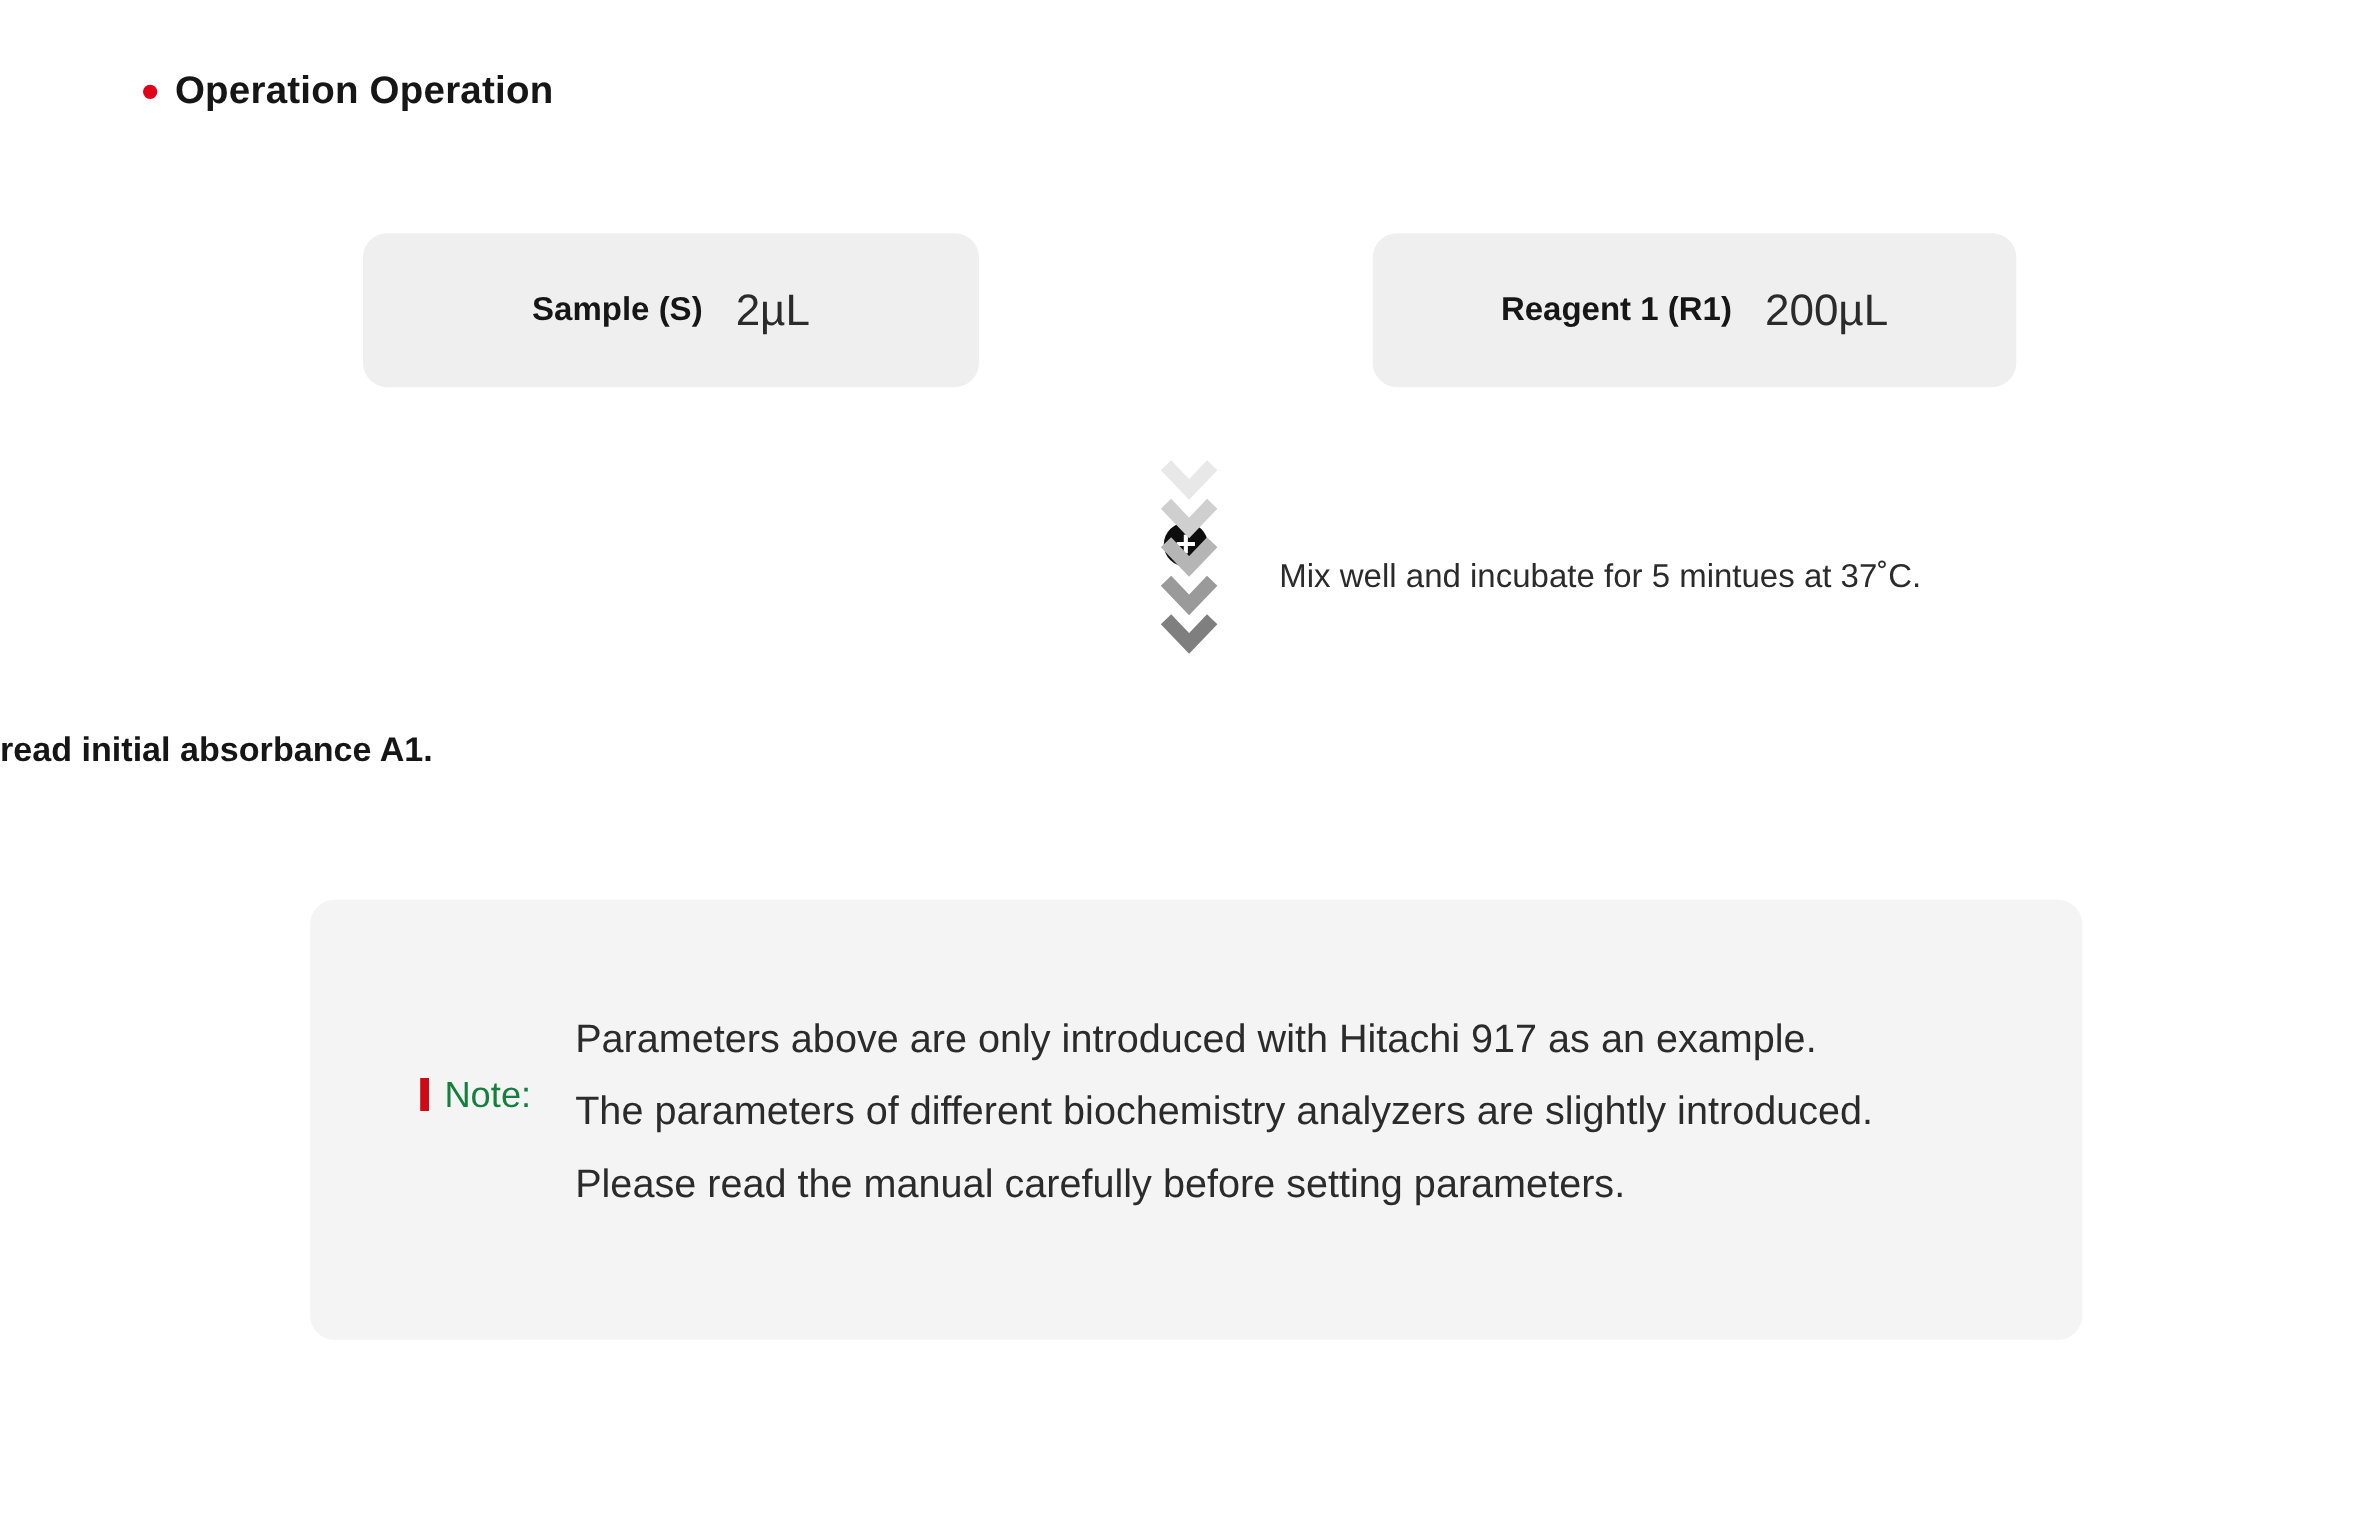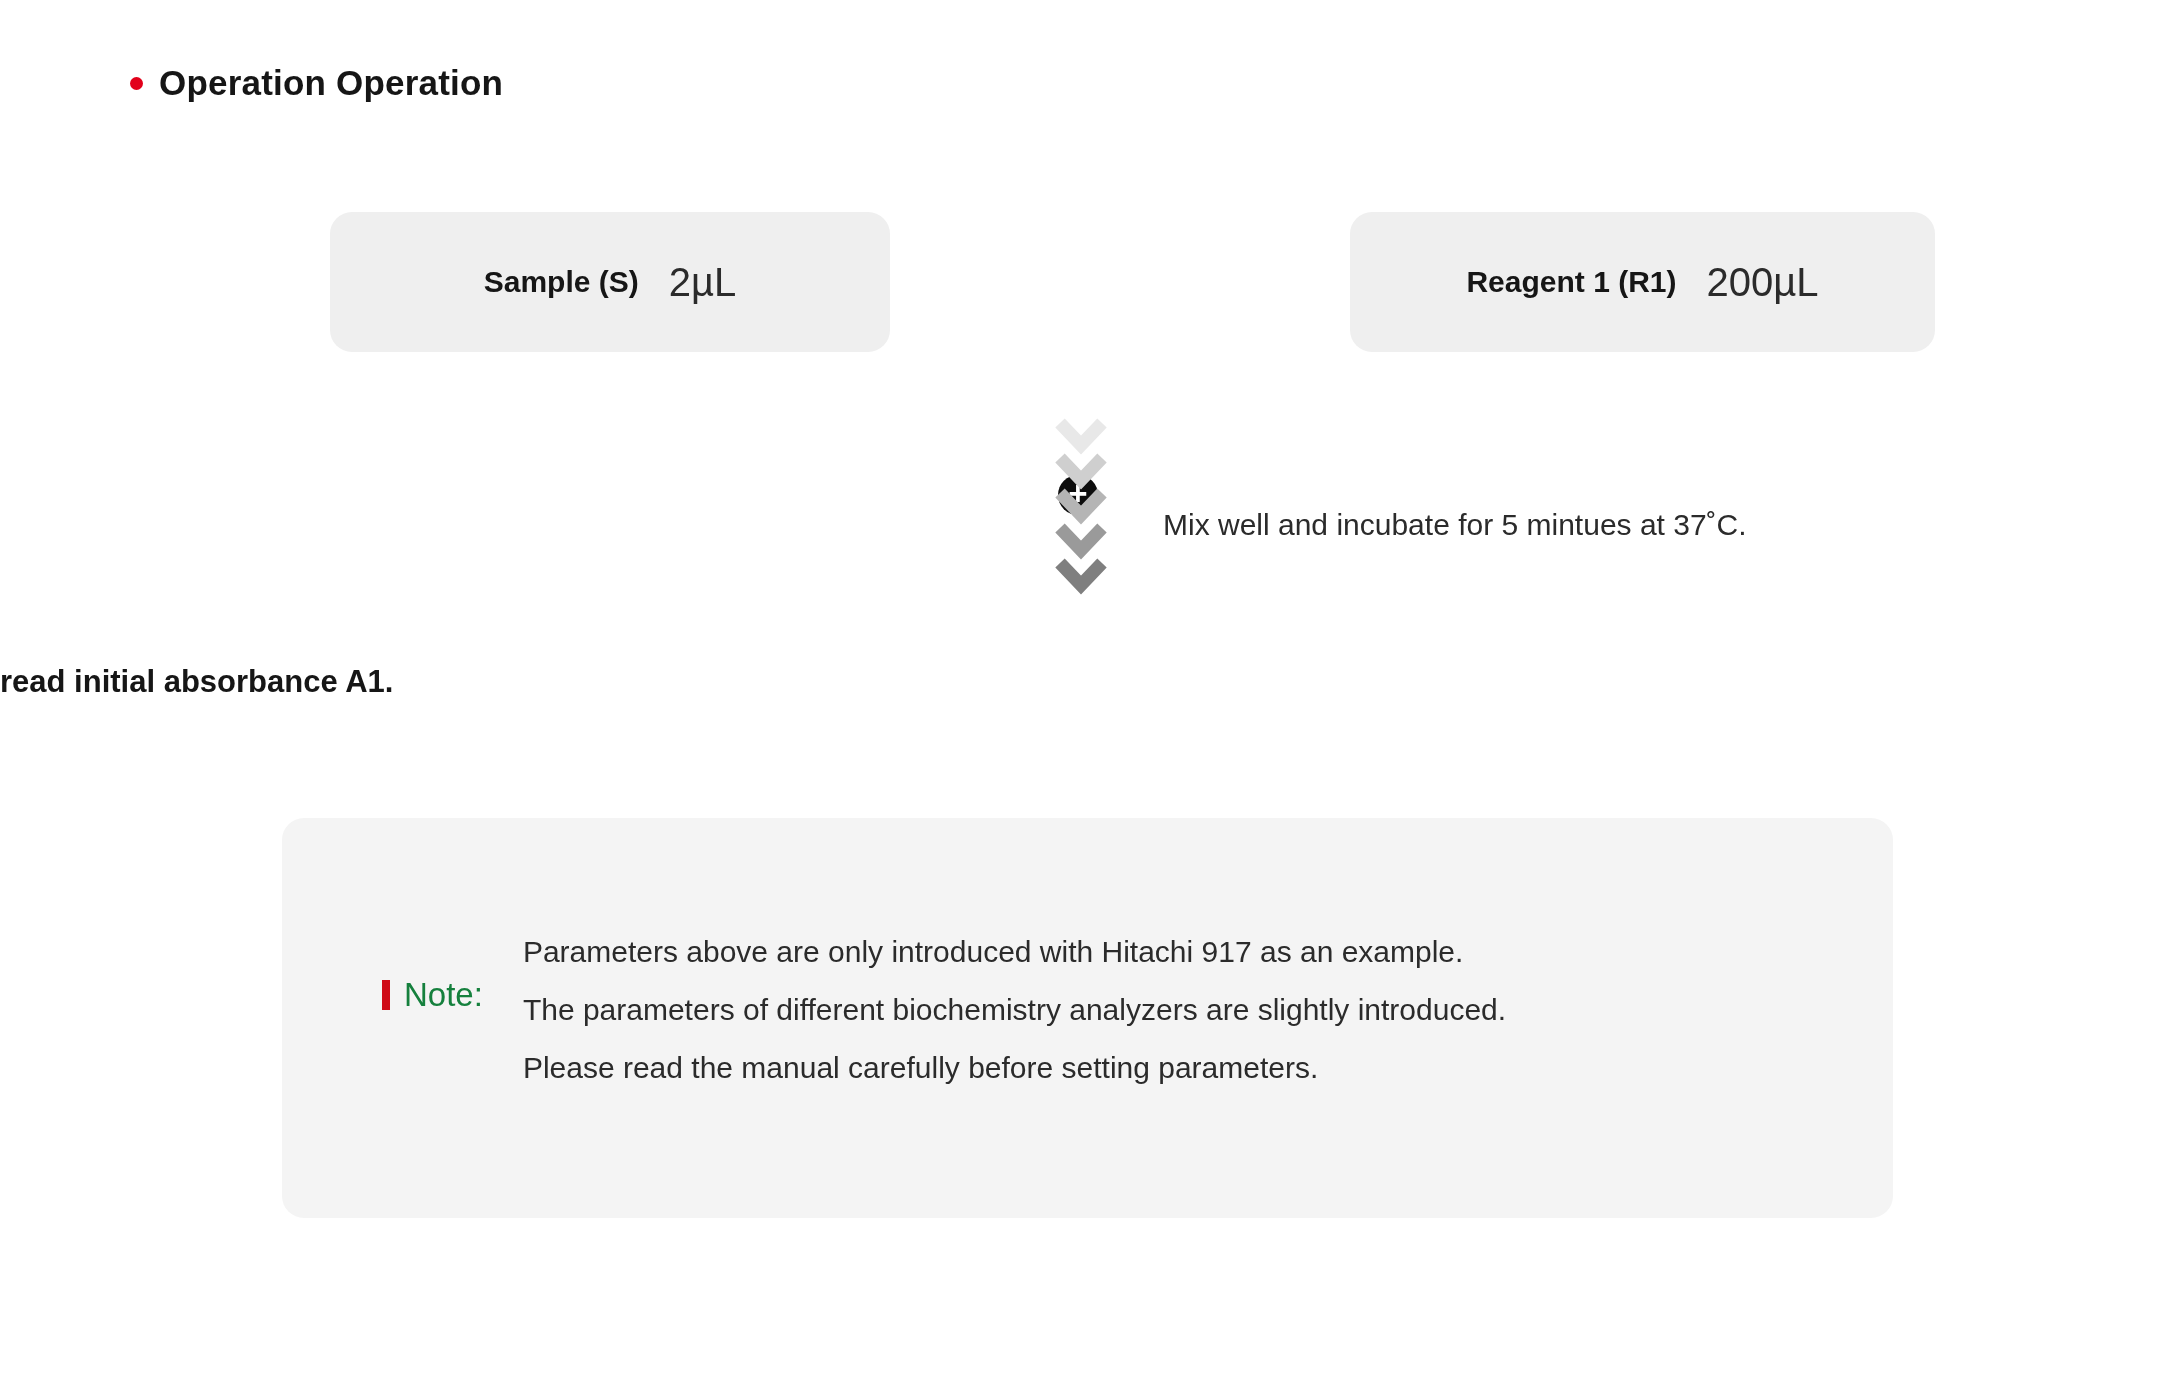--- a/index.html
+++ b/index.html
@@ -50,21 +50,21 @@
   .pill {
     position: absolute;
     height: 140px;
     background: #efefef;
     border-radius: 22px;
     display: flex;
     align-items: center;
     justify-content: center;
   }
   .pill.left  { left: 330px;  width: 560px; }
-  .pill.right { left: 1350px; width: 585px; }
+  .pill.right { left: 1248px; width: 585px; }
 
   .pill .label {
     font-size: 30px;
     font-weight: bold;
     color: #161616;
     white-space: nowrap;
   }
   .pill .volume {
     font-size: 40px;
     font-weight: normal;
@@ -156,22 +156,22 @@
     font-size: 33px;
     font-weight: normal;
     color: #15803d;
     white-space: nowrap;
   }
   .note-lines {
     margin-left: 40px;
     padding-top: 8px;
   }
   .note-lines p {
-    margin: 16px 0 18px 0;
-    font-size: 30px;
+    margin: 4px 0 18px 0;
+    font-size: 36px;
     line-height: 1.33;
     color: #2b2b2b;
     white-space: nowrap;
   }
   .note-lines p:last-child { margin-bottom: 0; }
 </style>
 </head>
 <body>
 
 <div class="section-heading">

